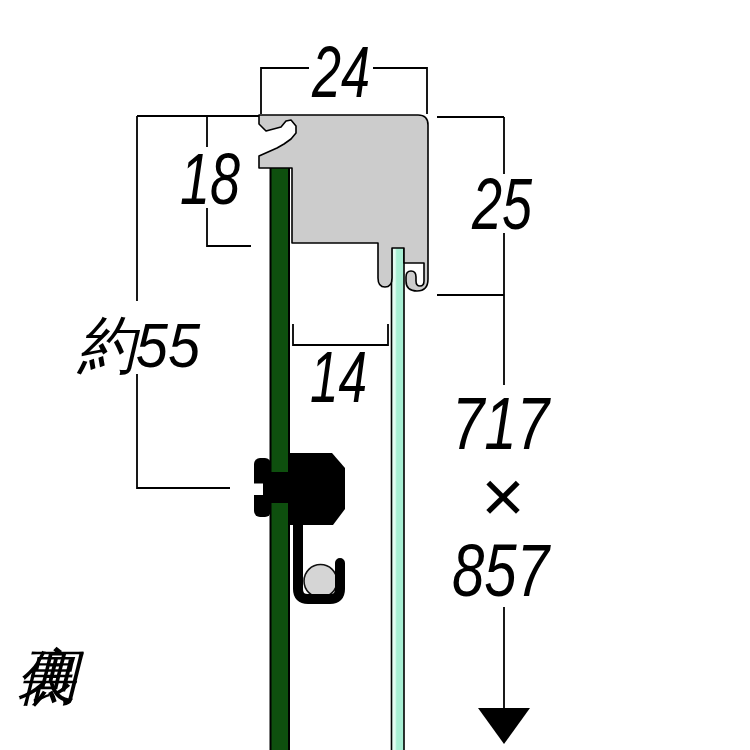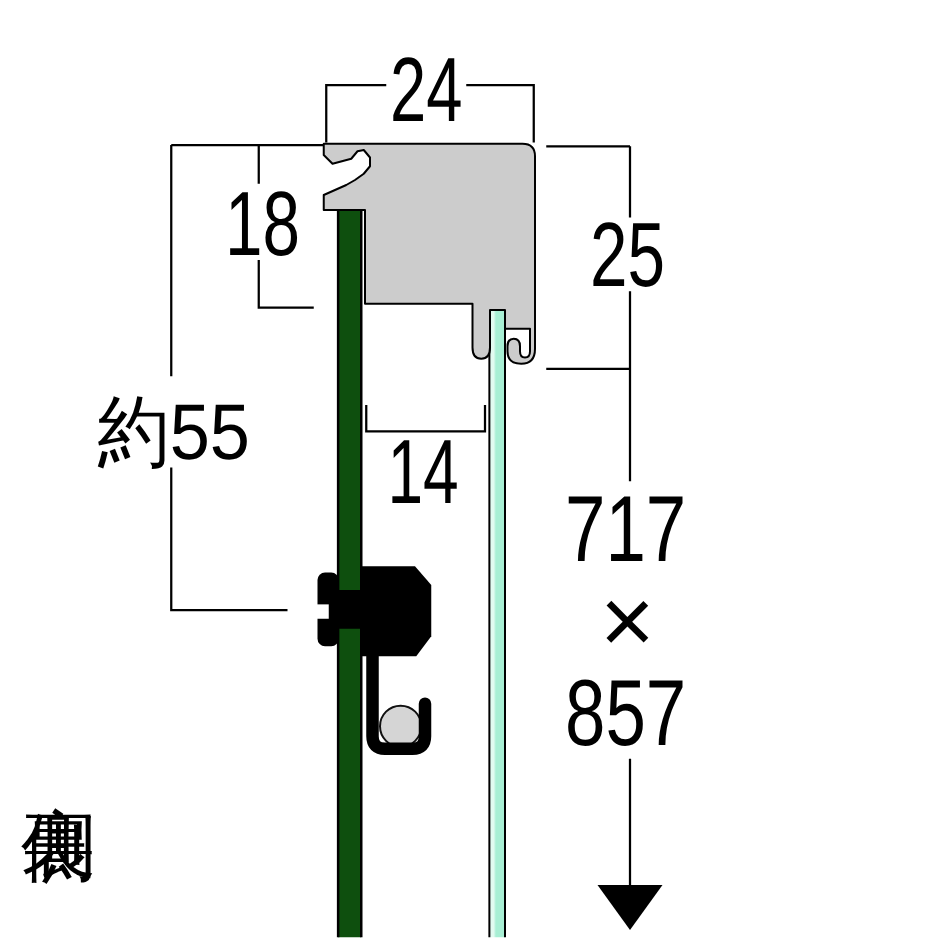--- a/index.html
+++ b/index.html
@@ -1,18 +1,19 @@
 <!DOCTYPE html>
 <html><head>
 <meta charset="utf-8">
 <style>
   html,body{margin:0;padding:0;background:#fff;}
   .stage{
     position:relative;width:652px;height:750px;background:#ffffff;overflow:hidden;
     font-family:"Liberation Sans",sans-serif;
+    font-style:italic;
   }
   svg{position:absolute;left:0;top:0;}
   svg text{
     font-family:"Liberation Sans",sans-serif;
     fill:#000;
   }
   .num{font-size:73px;}
   .num-sm{font-size:63px;}
   .num-lg{font-size:75px;}
   .side-label{

